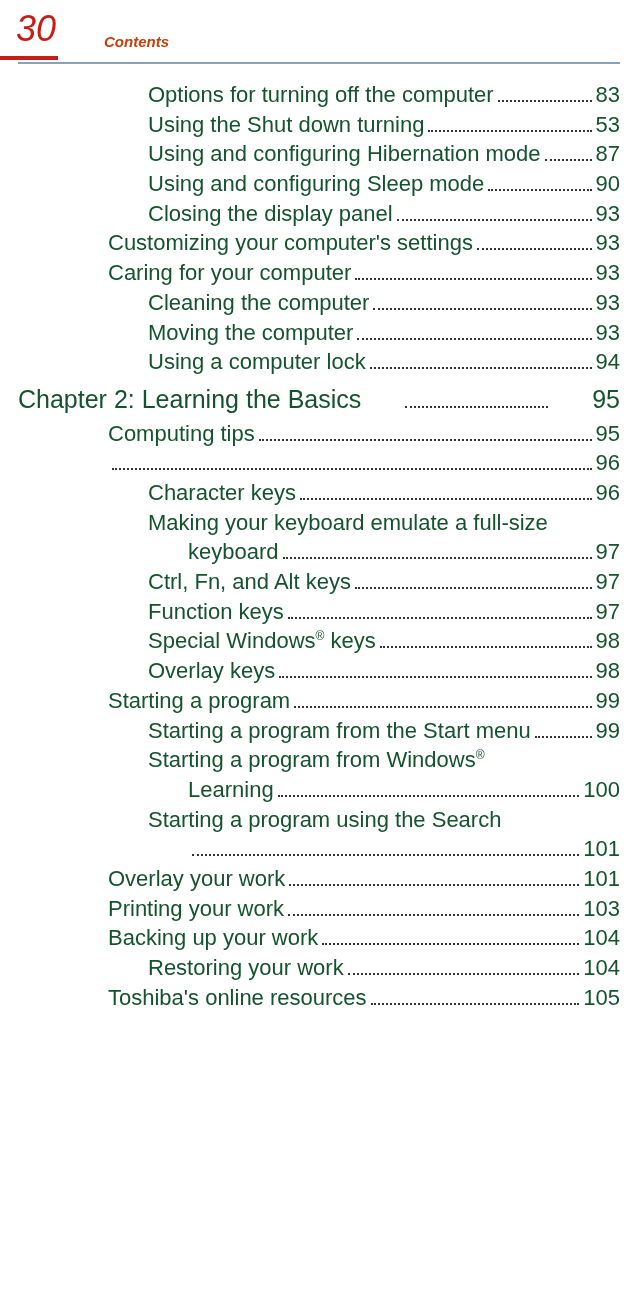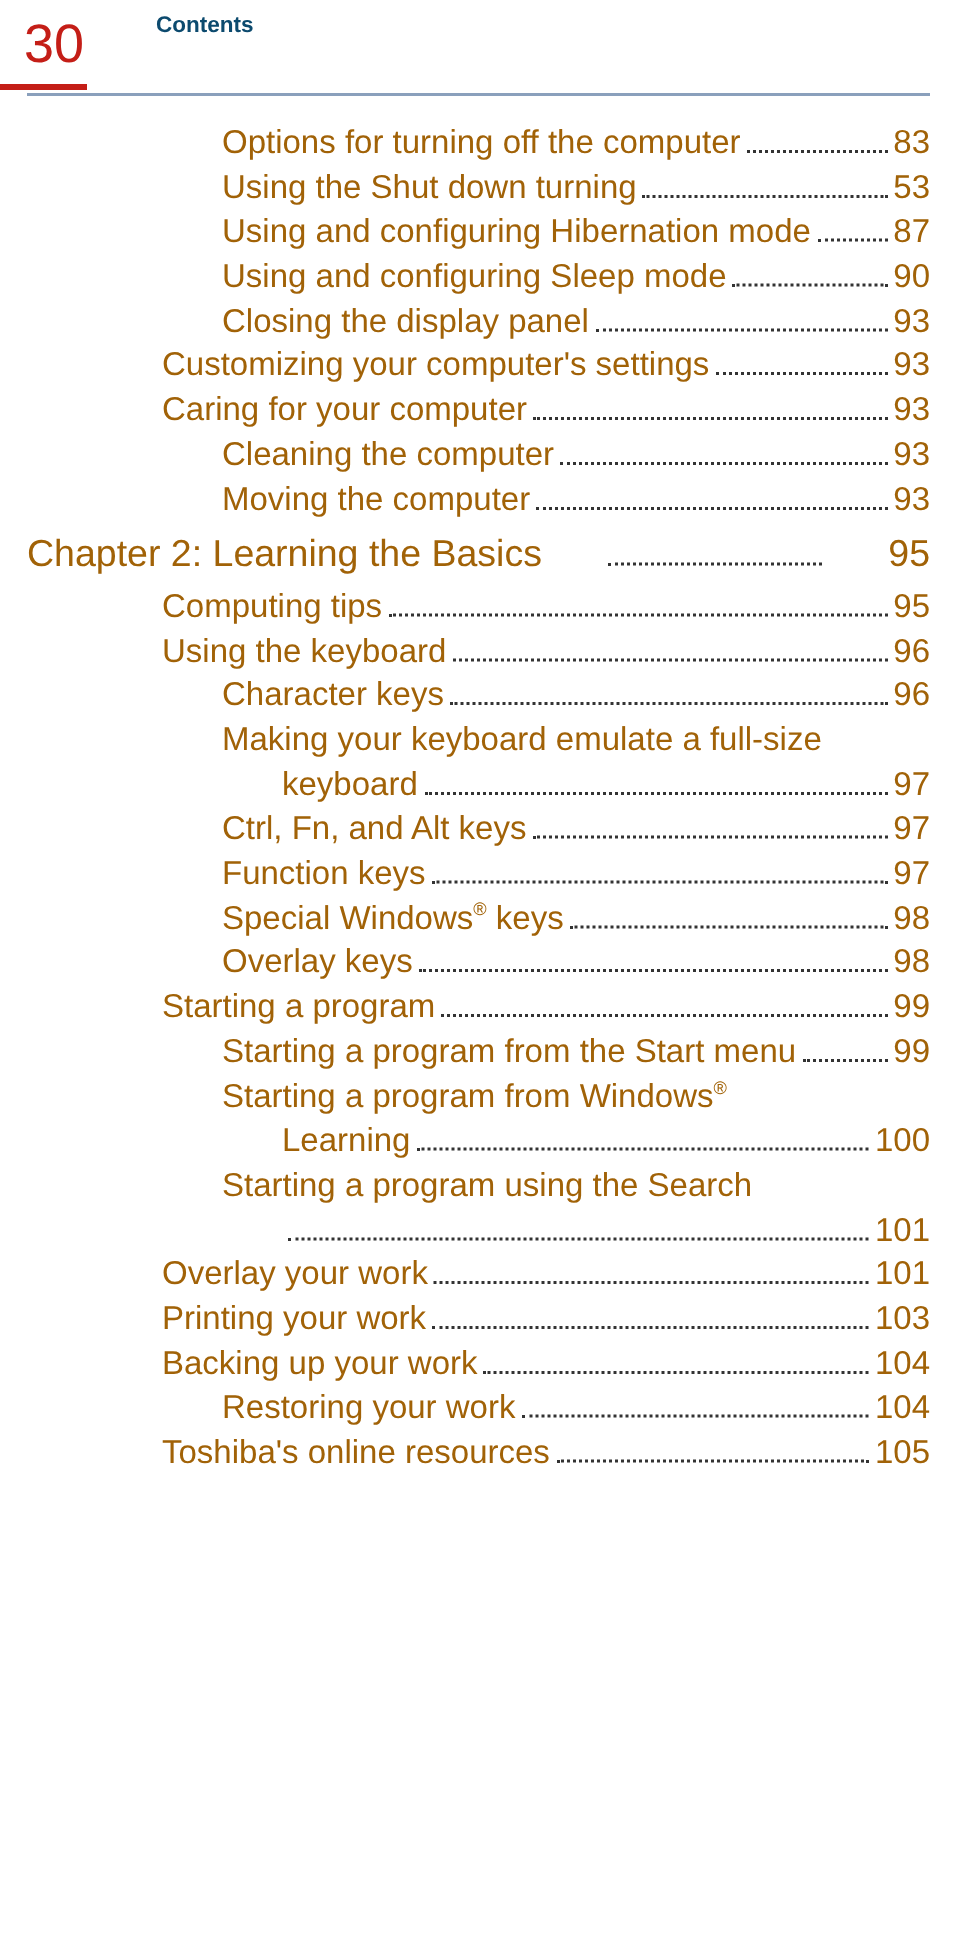--- a/index.html
+++ b/index.html
@@ -4,34 +4,35 @@
 <style>
   body {
     margin: 0;
     padding: 0;
     font-family: Arial, Helvetica, sans-serif;
     width: 638px;
     background: #fff;
   }
   .header {
     display: flex;
-    align-items: flex-start;
+    align-items: flex-end;
     padding: 8px 0 2px 0;
+    font-style: italic;
   }
   .page-number {
     color: #c41e17;
     font-size: 36px;
     font-weight: 400;
     font-family: "Arial Narrow", Arial, sans-serif;
     font-stretch: condensed;
     margin-left: 16px;
     width: 74px;
   }
   .contents-label {
-    color: #0c4a6e;
+    color: #c2410c;
     font-size: 15px;
     font-weight: bold;
     font-family: "Arial Narrow", Arial, sans-serif;
     font-stretch: condensed;
     margin-left: 14px;
   }
   .red-bar {
     height: 4px;
     background: #c41e17;
     margin-left: 0;
@@ -41,21 +42,21 @@
   .header-rule {
     height: 2px;
     background: #8aa0bc;
     margin: 2px 18px 12px 18px;
   }
   .toc {
     margin: 16px 18px 0 18px;
     font-family: "Arial Narrow", Arial, sans-serif;
     font-stretch: condensed;
     font-size: 22px;
-    color: #a16207;
+    color: #14532d;
   }
   .toc-row {
     display: flex;
     align-items: baseline;
     line-height: 1.35;
     white-space: nowrap;
   }
   .toc-text {
     flex: 0 0 auto;
   }
@@ -140,32 +141,36 @@
     <div class="toc-row indent-2">
       <span class="toc-text">Cleaning the computer</span>
       <span class="toc-dots"></span>
       <span class="toc-page">93</span>
     </div>
     <div class="toc-row indent-2">
       <span class="toc-text">Moving the computer</span>
       <span class="toc-dots"></span>
       <span class="toc-page">93</span>
     </div>
+    <div class="toc-row indent-2">
+      <span class="toc-text">Using a computer lock</span>
+      <span class="toc-dots"></span>
+      <span class="toc-page">94</span>
+    </div>
     <div class="chapter-row toc-row indent-0">
       <span class="toc-text">Chapter 2: Learning the Basics</span>
       <span class="toc-dots"></span>
       <span class="toc-page"> 95</span>
     </div>
     <div class="toc-row indent-1">
       <span class="toc-text">Computing tips</span>
       <span class="toc-dots"></span>
       <span class="toc-page">95</span>
     </div>
     <div class="toc-row indent-1">
-      <span class="toc-text">Using the keyboard</span>
       <span class="toc-dots"></span>
       <span class="toc-page">96</span>
     </div>
     <div class="toc-row indent-2">
       <span class="toc-text">Character keys </span>
       <span class="toc-dots"></span>
       <span class="toc-page">96</span>
     </div>
     <div class="toc-row indent-2">
       <span class="toc-text">Making your keyboard emulate a full-size</span>

